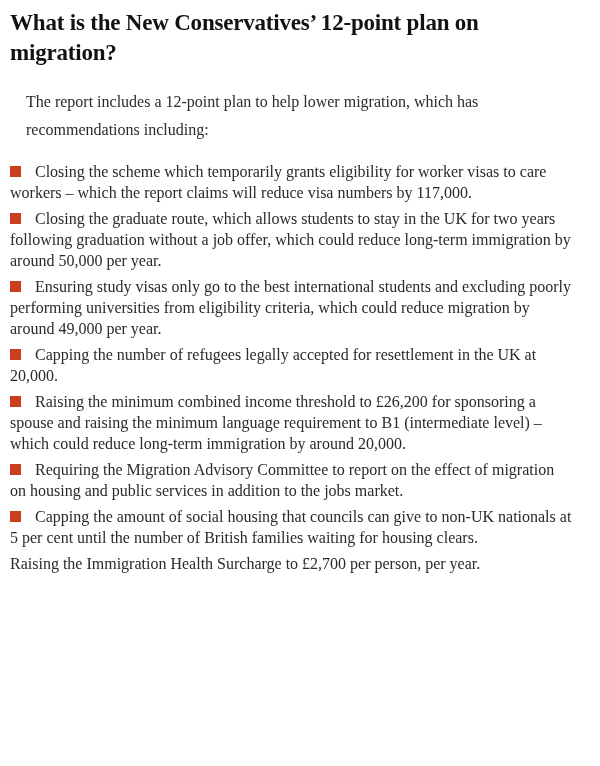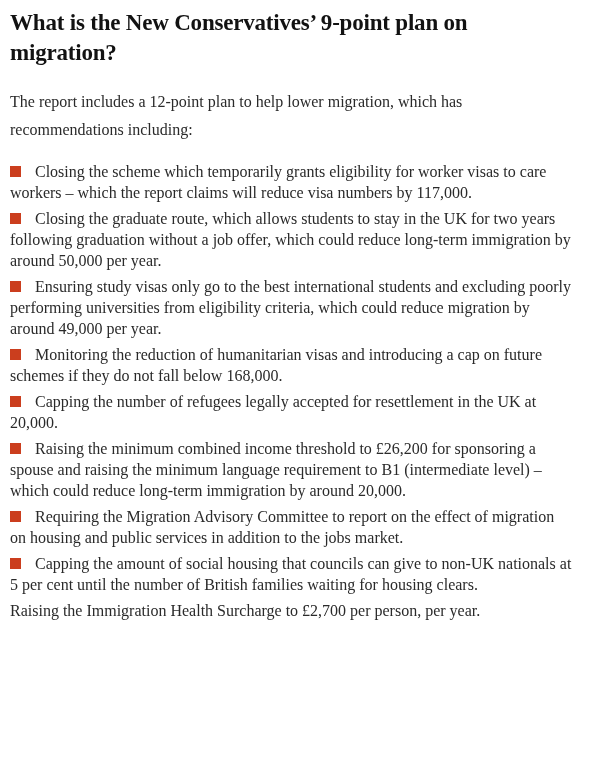--- a/index.html
+++ b/index.html
@@ -25,21 +25,21 @@
   .headline {
     margin: 0 0 20px 0;
     font-size: 23px;
     line-height: 30px;
     font-weight: 700;
     letter-spacing: -0.2px;
     color: #121212;
     white-space: pre-line;
   }
   .intro {
-    margin: 0 0 17px 0;
+    margin: 0 0 17px 16px;
     font-size: 16px;
     line-height: 28px;
     white-space: pre-line;
     color: #2a2a2a;
   }
   .bullet-list {
     margin: 0;
     padding: 0;
   }
   .bullet {
@@ -53,30 +53,29 @@
     width: 11px;
     height: 11px;
     background: var(--accent);
     margin-right: 14px;
   }
 </style>
 </head>
 <body>
 
 <div class="article">
-  <h1 class="headline">What is the New Conservatives’ 9-point plan on
+  <h1 class="headline">What is the New Conservatives’ 12-point plan on
 migration?</h1>
 
   <p class="intro">The report includes a 12-point plan to help lower migration, which has
 recommendations including:</p>
 
   <div class="bullet-list">
       <p class="bullet"><span class="sq"></span>Closing the scheme which temporarily grants eligibility for worker visas to care workers – which the report claims will reduce visa numbers by 117,000.</p>
       <p class="bullet"><span class="sq"></span>Closing the graduate route, which allows students to stay in the UK for two years following graduation without a job offer, which could reduce long-term immigration by around 50,000 per year.</p>
       <p class="bullet"><span class="sq"></span>Ensuring study visas only go to the best international students and excluding poorly performing universities from eligibility criteria, which could reduce migration by around 49,000 per year.</p>
-      <p class="bullet"><span class="sq"></span>Monitoring the reduction of humanitarian visas and introducing a cap on future schemes if they do not fall below 168,000.</p>
       <p class="bullet"><span class="sq"></span>Capping the number of refugees legally accepted for resettlement in the UK at 20,000.</p>
       <p class="bullet"><span class="sq"></span>Raising the minimum combined income threshold to £26,200 for sponsoring a spouse and raising the minimum language requirement to B1 (intermediate level) – which could reduce long-term immigration by around 20,000.</p>
       <p class="bullet"><span class="sq"></span>Requiring the Migration Advisory Committee to report on the effect of migration on housing and public services in addition to the jobs market.</p>
       <p class="bullet"><span class="sq"></span>Capping the amount of social housing that councils can give to non-UK nationals at 5 per cent until the number of British families waiting for housing clears.</p>
       <p class="bullet">Raising the Immigration Health Surcharge to £2,700 per person, per year.</p>
     </div>
 </div>
 
 </body></html>

